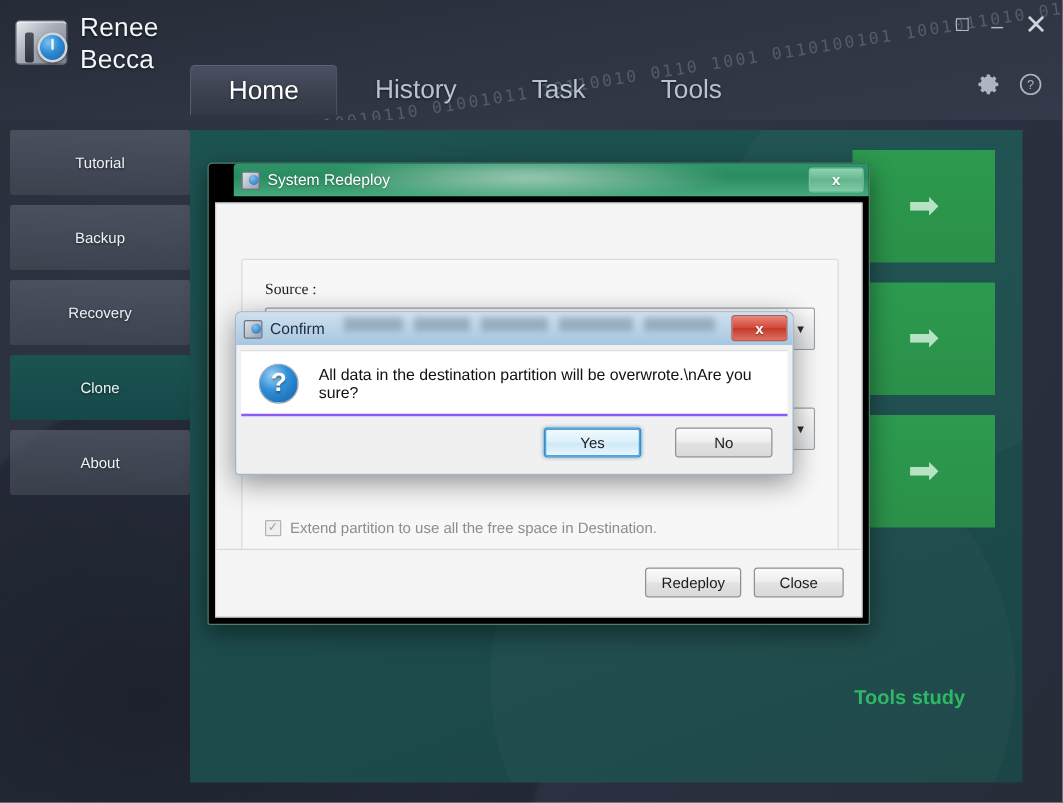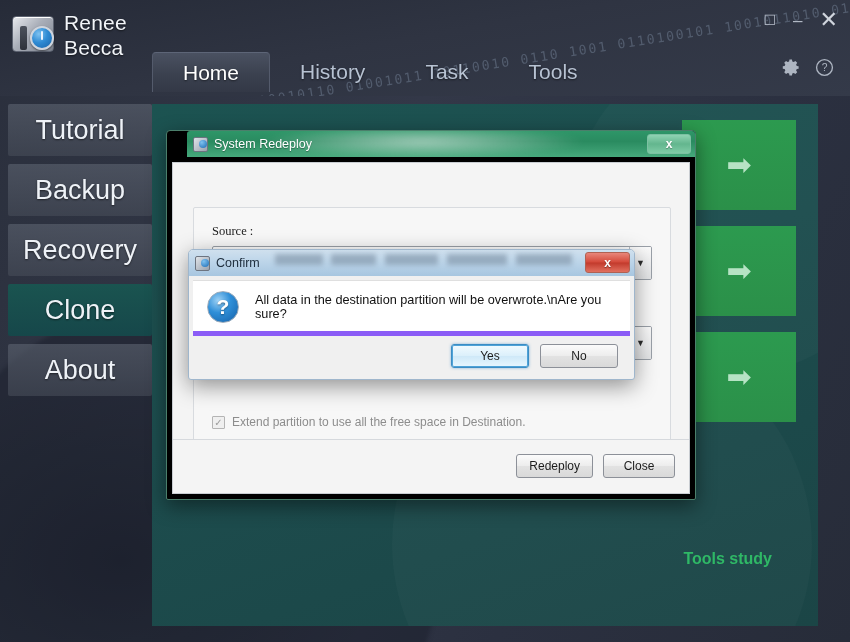--- a/index.html
+++ b/index.html
@@ -130,21 +130,21 @@
 
   
   .sidebar {
     position: absolute; left: 8px; top: 104px;
     width: 144px;
   }
   .side-item {
     height: 52px; margin-bottom: 8px;
     display: flex; align-items: center; justify-content: center;
     color: #eef2f7;
-    font-size: 27px;
+    font-size: 12px;
     background: linear-gradient(180deg, rgba(92,99,112,.62) 0%, rgba(70,76,88,.62) 100%);
     border-radius: 2px;
     cursor: pointer;
     text-shadow: 0 1px 2px rgba(0,0,0,.55);
   }
   .side-item.active {
     background: linear-gradient(180deg, #1a5450 0%, #16474a 100%);
   }
 
   
@@ -379,23 +379,23 @@
     border: 1px solid #9dacbb;
     color: #ffffff;
     font-size: 21px; font-weight: bold;
     display: flex; align-items: center; justify-content: center;
     text-shadow: 0 1px 2px rgba(0,0,0,.4);
   }
   .confirm-msg { font-size: 12.7px; color: #111111; }
   .confirm-footer {
     position: absolute; left: 4px; right: 4px; bottom: 4px; height: 44px;
     background: #f0f0f0;
-    border-top: 5px solid #8b5cf6;
+    border-top: 2px solid #8b5cf6;
     display: flex; align-items: center; justify-content: flex-end;
-    gap: 11px; padding-right: 12px;
+    gap: 27px; padding-right: 12px;
   }
   .btn.primary {
     border: 1px solid #3c8dc4;
     box-shadow: 0 0 0 1px #4fa3d8 inset, 0 0 3px rgba(60,140,200,.6);
     background: linear-gradient(180deg,#f2fbff 0%,#dcf0fb 48%,#cfe9f8 52%,#e8f7ff 100%);
     min-width: 78px;
   }
   .btn.plain { min-width: 78px; }
 </style>
 </head>

